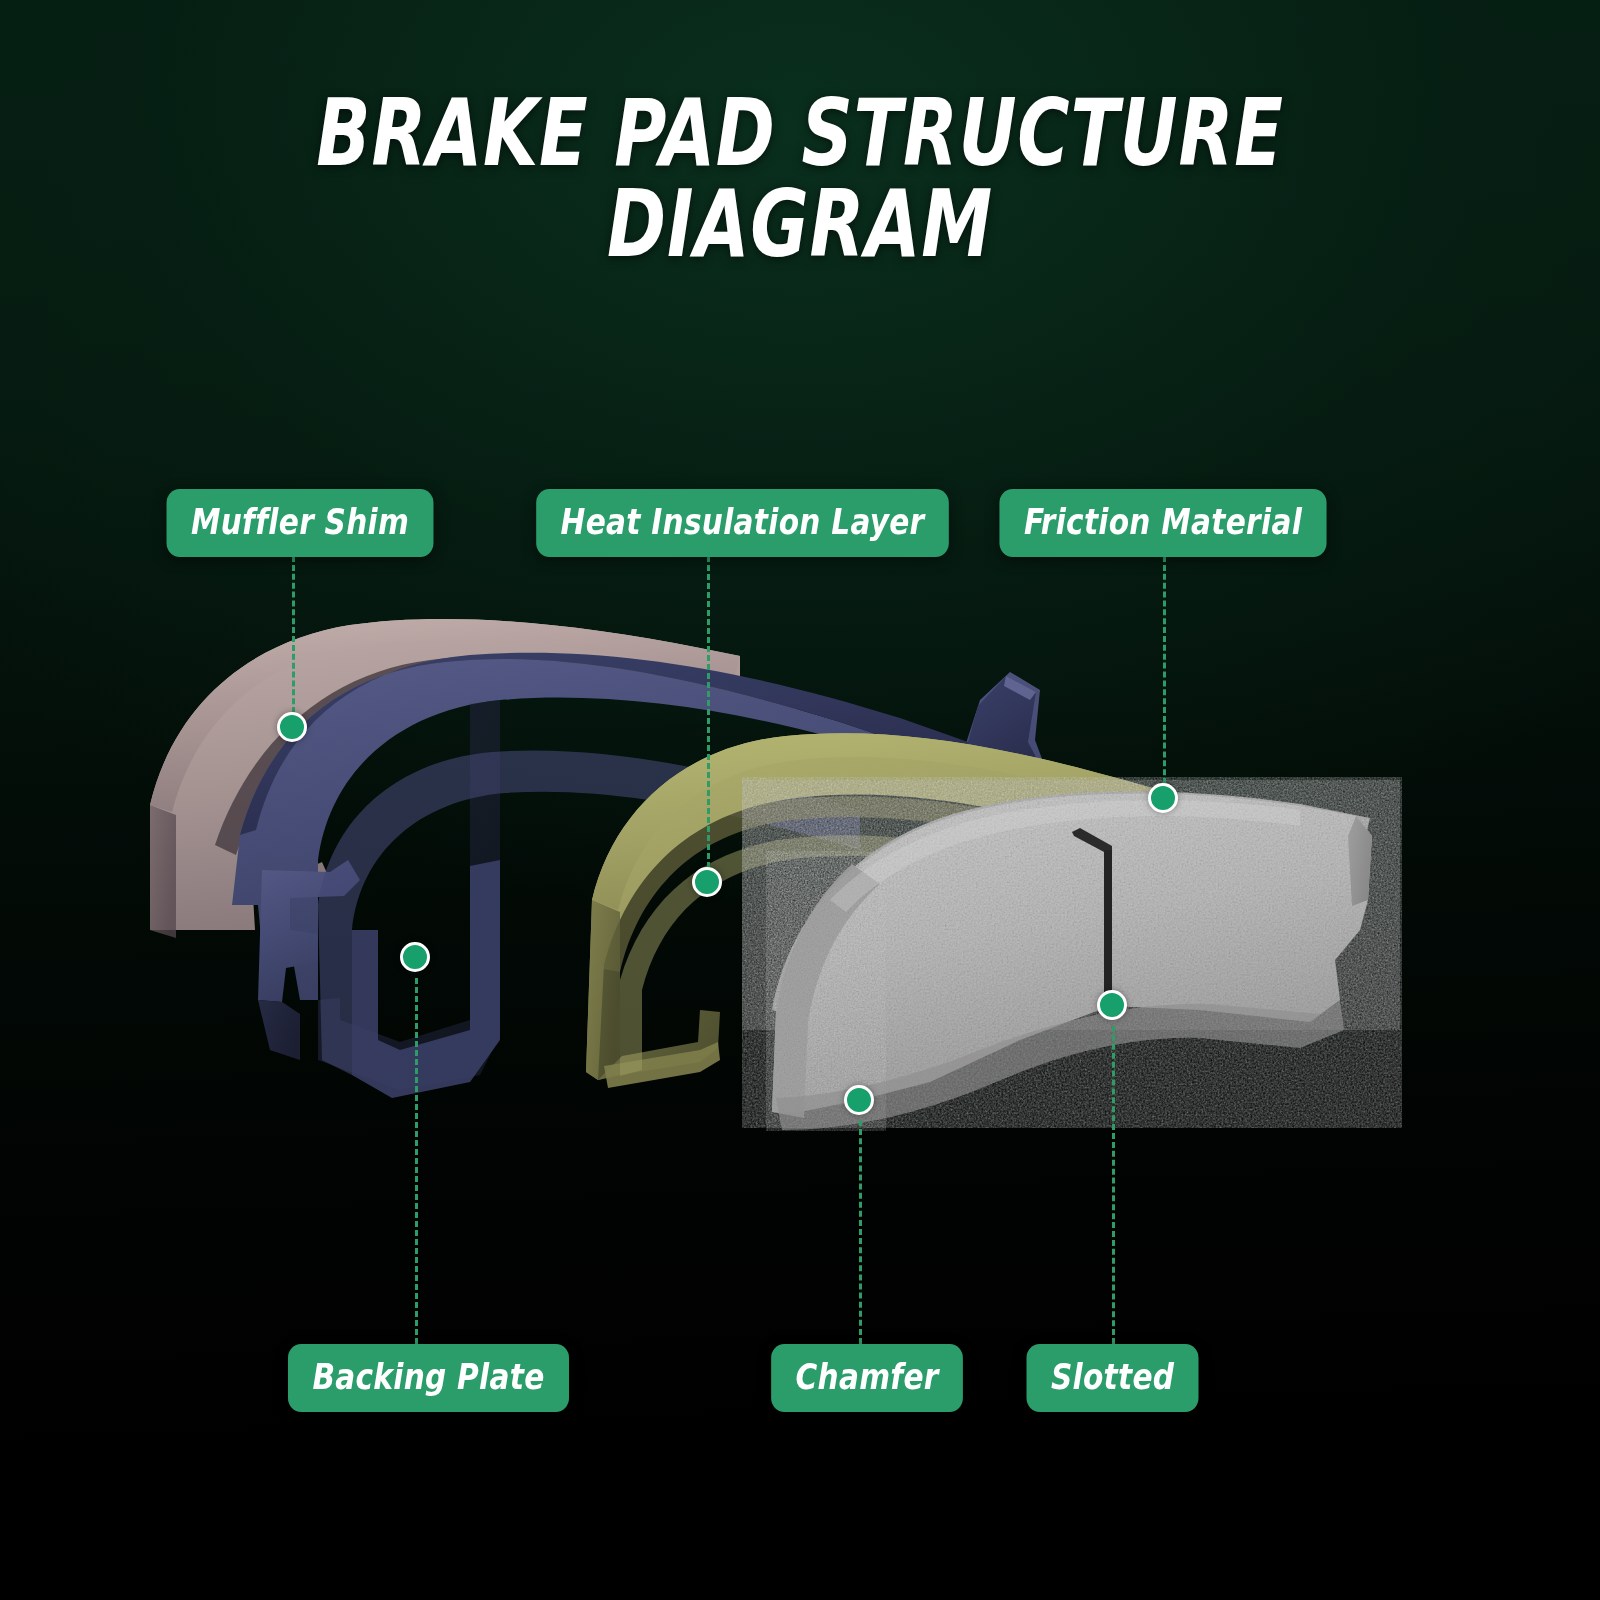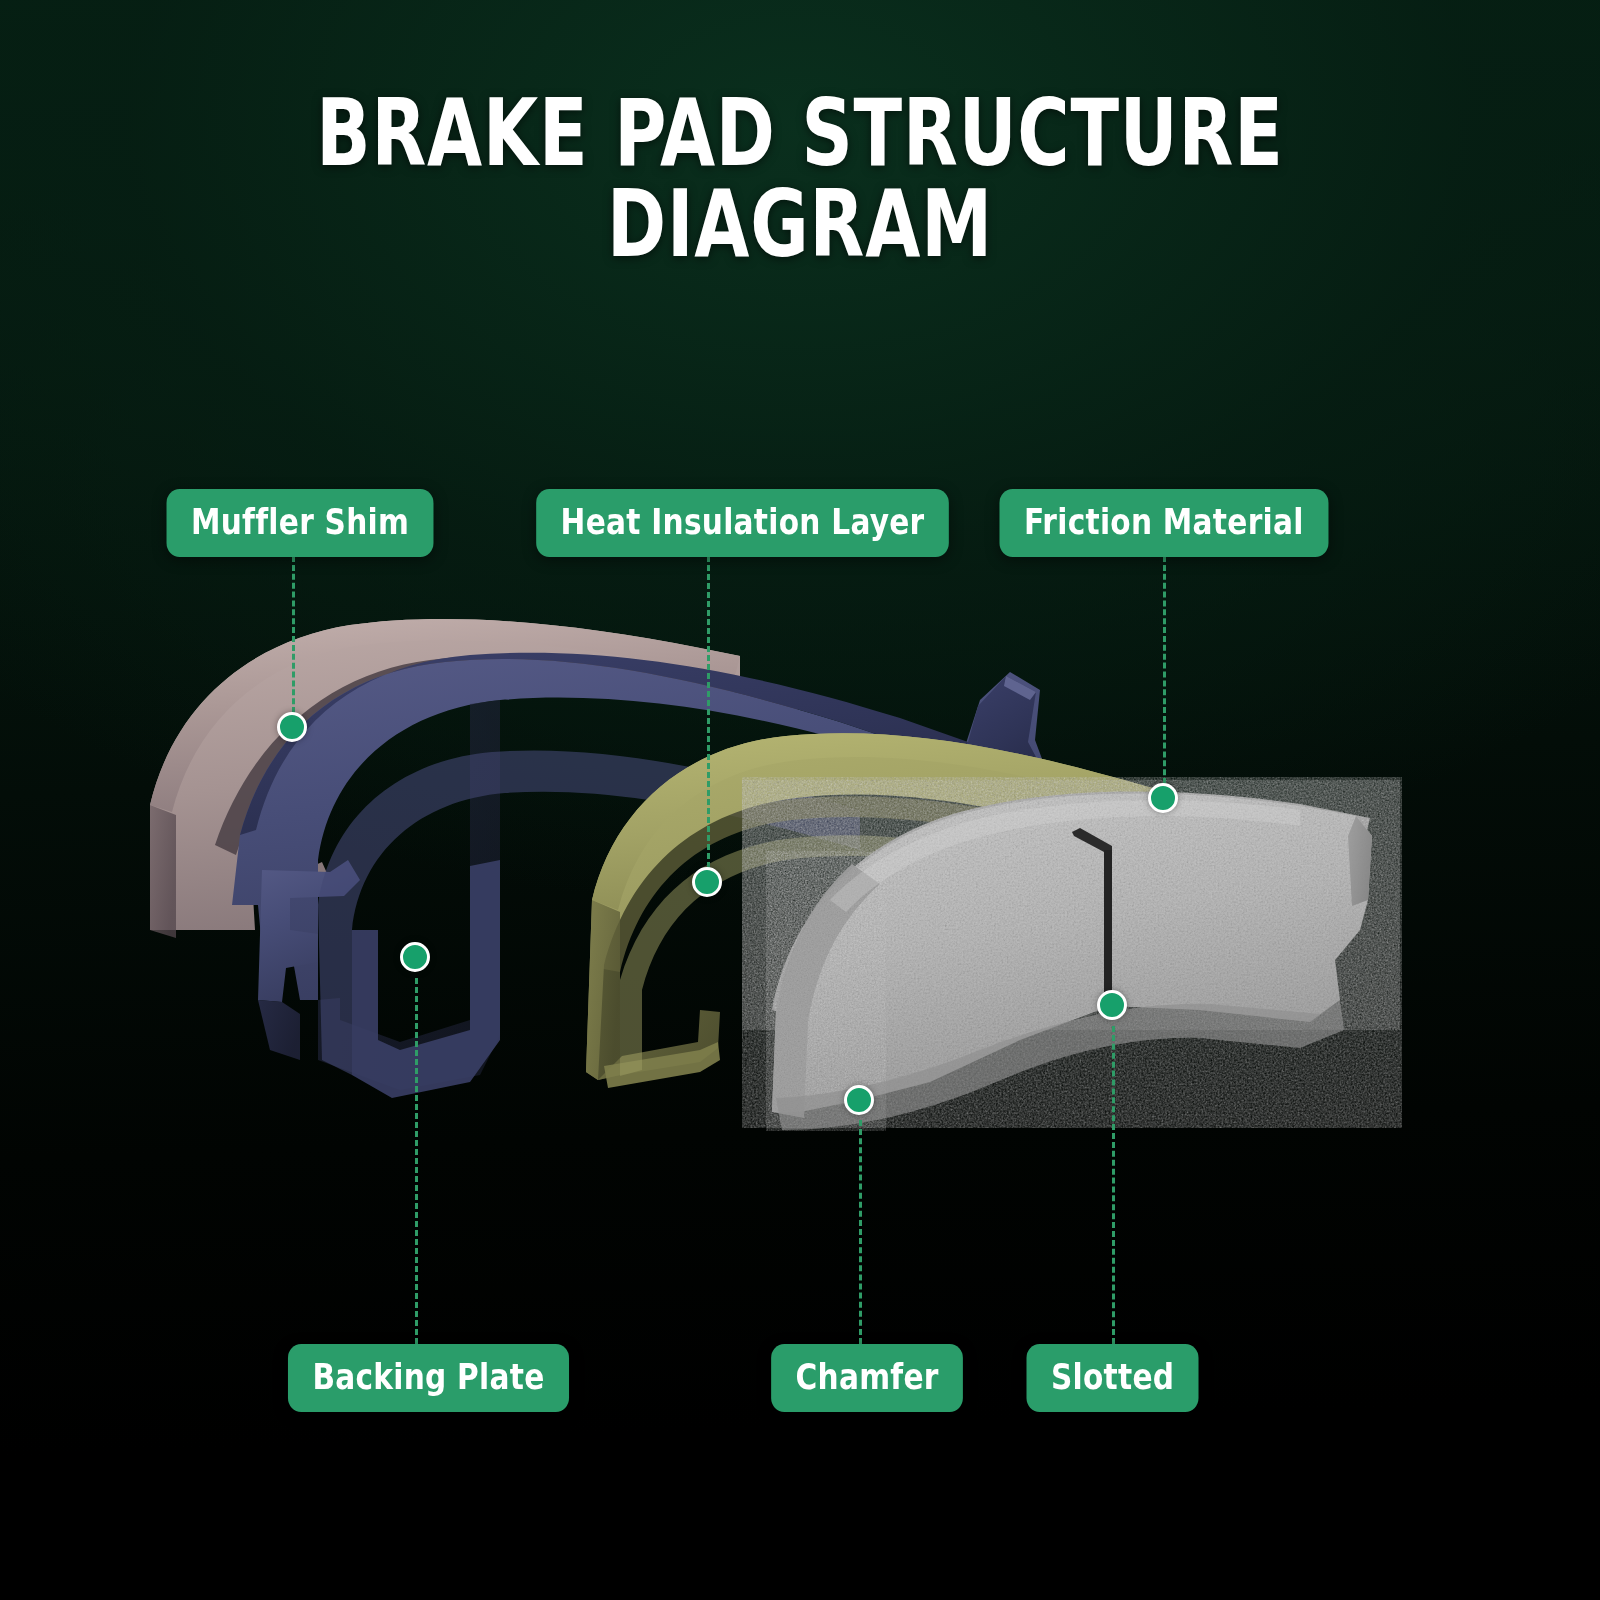--- a/index.html
+++ b/index.html
@@ -8,20 +8,21 @@
     background:#000;
     font-family:"Liberation Sans", sans-serif;
     overflow:hidden;
   }
   #stage{
     position:relative;width:1600px;height:1600px;
     background:
       radial-gradient(ellipse 1500px 1000px at 50% 8%, rgba(10,48,30,0.95) 0%, rgba(6,30,19,0.75) 45%, rgba(0,0,0,0) 78%),
       linear-gradient(178deg,#052013 0%, #05190f 22%, #030d08 48%, #010402 70%, #000000 88%);
     overflow:hidden;
+    font-style:italic;
   }
   
   #title{
     position:absolute;left:0;right:0;top:88px;
     text-align:center;
     color:#ffffff;
     font-family:"Liberation Sans Narrow","DejaVu Sans Condensed","Liberation Sans",sans-serif;
     font-weight:bold;
     font-size:92px;
     line-height:0.99;

